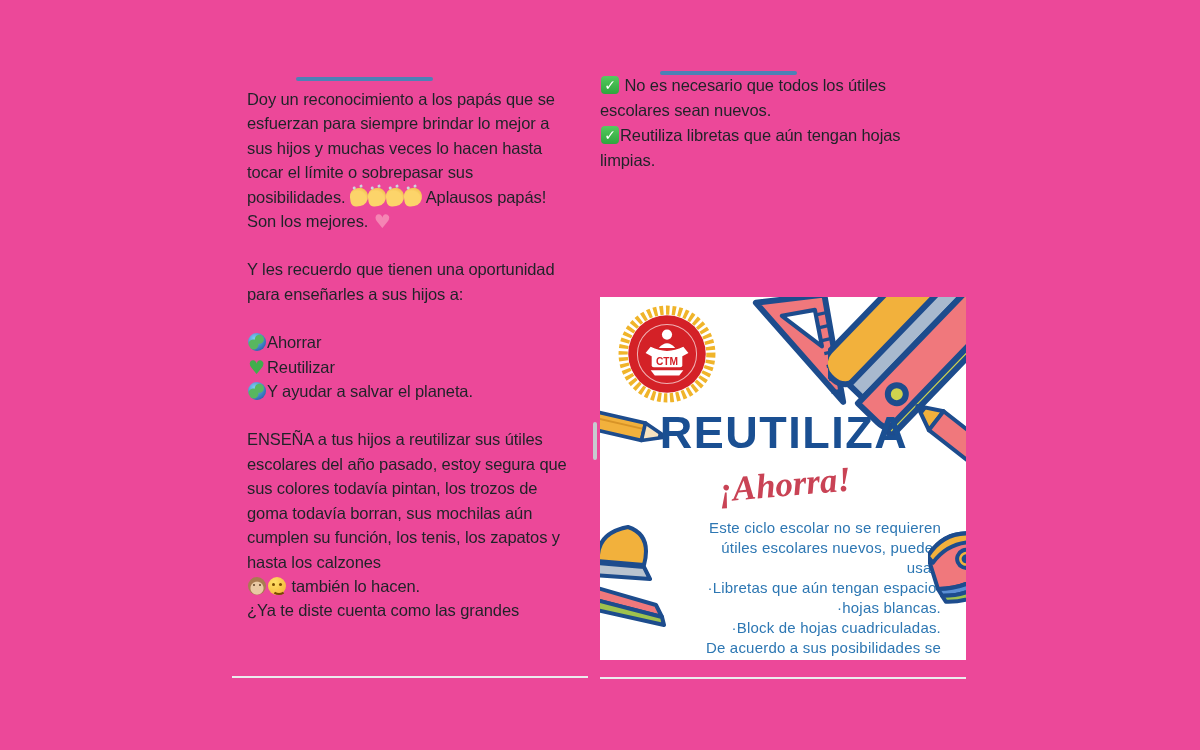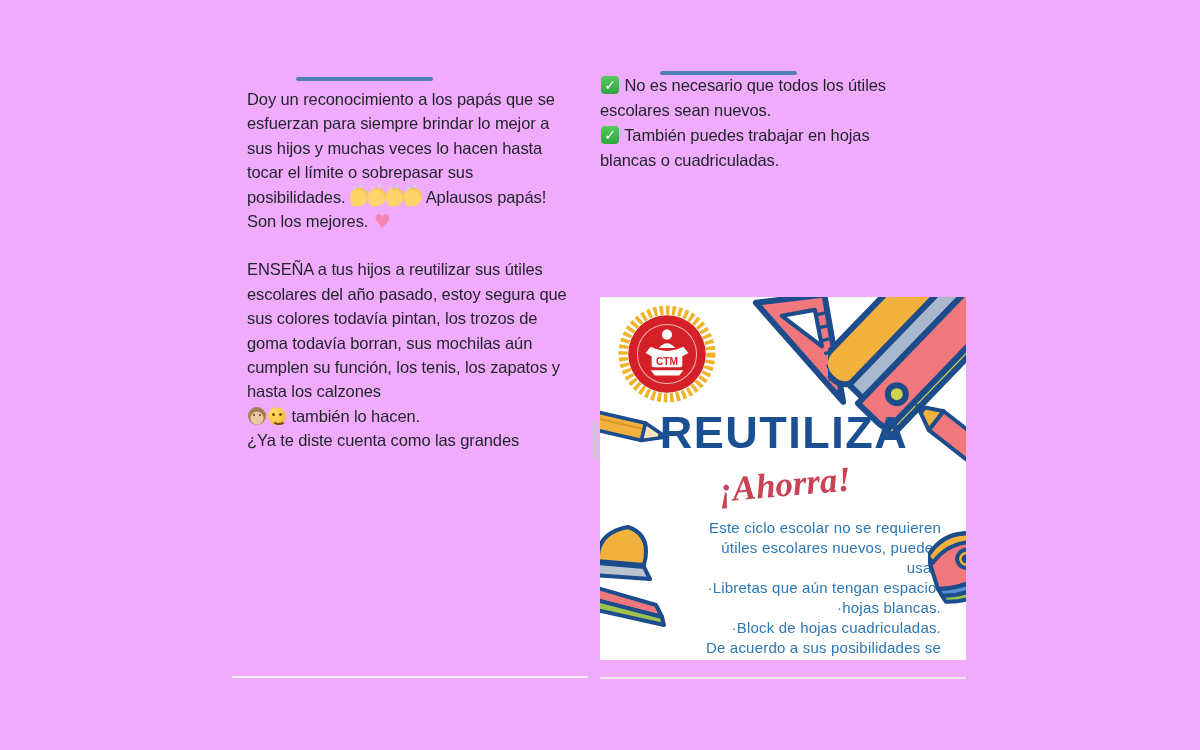--- a/index.html
+++ b/index.html
@@ -1,18 +1,18 @@
 <!DOCTYPE html>
 <html><head>
 <meta charset="utf-8">
 <style>
   * { margin:0; padding:0; box-sizing:border-box; }
   html,body { width:1200px; height:750px; background:#ffffff; overflow:hidden;
               font-family:"Liberation Sans", sans-serif; }
-  .page { position:relative; width:1200px; height:750px; background:#f0abfc; }
+  .page { position:relative; width:1200px; height:750px; background:#ec4899; }
 
   
   .redact { position:absolute; height:4px; border-radius:2px; background:#4d81b6; }
   .redact-left  { left:296px; top:77px;  width:137px; }
   .redact-right { left:660px; top:71px;  width:137px; }
 
   
   .left-text { position:absolute; left:247px; top:87px; width:365px;
                font-size:16.5px; line-height:24.4px; letter-spacing:-0.1px;
                color:#1f2328; }
@@ -87,30 +87,32 @@
 </style>
 </head>
 <body>
 
 <div class="page">
 
   <div>
     <div class="redact redact-left"></div>
     <div class="left-text">
       <p>Doy un reconocimiento a los papás que se<br>esfuerzan para siempre brindar lo mejor a<br>sus hijos y muchas veces lo hacen hasta<br>tocar el límite o sobrepasar sus<br>posibilidades. <span class="emj e-clap"></span><span class="emj e-clap"></span><span class="emj e-clap"></span><span class="emj e-clap"></span> Aplausos papás!<br>Son los mejores. <span class="emj e-pinkheart"></span></p>
+      <p>Y les recuerdo que tienen una oportunidad<br>para enseñarles a sus hijos a:</p>
+      <p><span class="emj e-earth"></span>Ahorrar<br><span class="emj e-greenheart"></span>Reutilizar<br><span class="emj e-earth"></span>Y ayudar a salvar el planeta.</p>
       <p>ENSEÑA a tus hijos a reutilizar sus útiles<br>escolares del año pasado, estoy segura que<br>sus colores todavía pintan, los trozos de<br>goma todavía borran, sus mochilas aún<br>cumplen su función, los tenis, los zapatos y<br>hasta los calzones<br><span class="emj e-monkey"></span><span class="emj e-sweat"></span> también lo hacen.<br>¿Ya te diste cuenta como las grandes</p>
     </div>
     <div class="edge-line left"></div>
   </div>
 
   <div>
     <div class="redact redact-right"></div>
     <div class="right-text">
       <p><span class="emj e-check"></span> No es necesario que todos los útiles<br>escolares sean nuevos.</p>
-      <p><span class="emj e-check"></span> También puedes trabajar en hojas<br>blancas o cuadriculadas.</p>
+      <p><span class="emj e-check"></span>Reutiliza libretas que aún tengan hojas<br>limpias.</p>
     </div>
 
     <div class="poster">
 
       <svg class="abs" style="left:16px; top:6px;" width="102" height="102" viewBox="0 0 100 100">
         <circle cx="50" cy="50" r="43" fill="none" stroke="#f0b42a" stroke-width="9" stroke-dasharray="3.5 2.6"></circle>
         <circle cx="50" cy="50" r="38" fill="#d42127"></circle>
         <circle cx="50" cy="50" r="29" fill="none" stroke="#ffffff" stroke-width="1" opacity="0.65"></circle>
         <circle cx="50" cy="31" r="5" fill="#ffffff"></circle>
         <path d="M42 44 Q50 35 58 44 Z" fill="#ffffff"></path>

